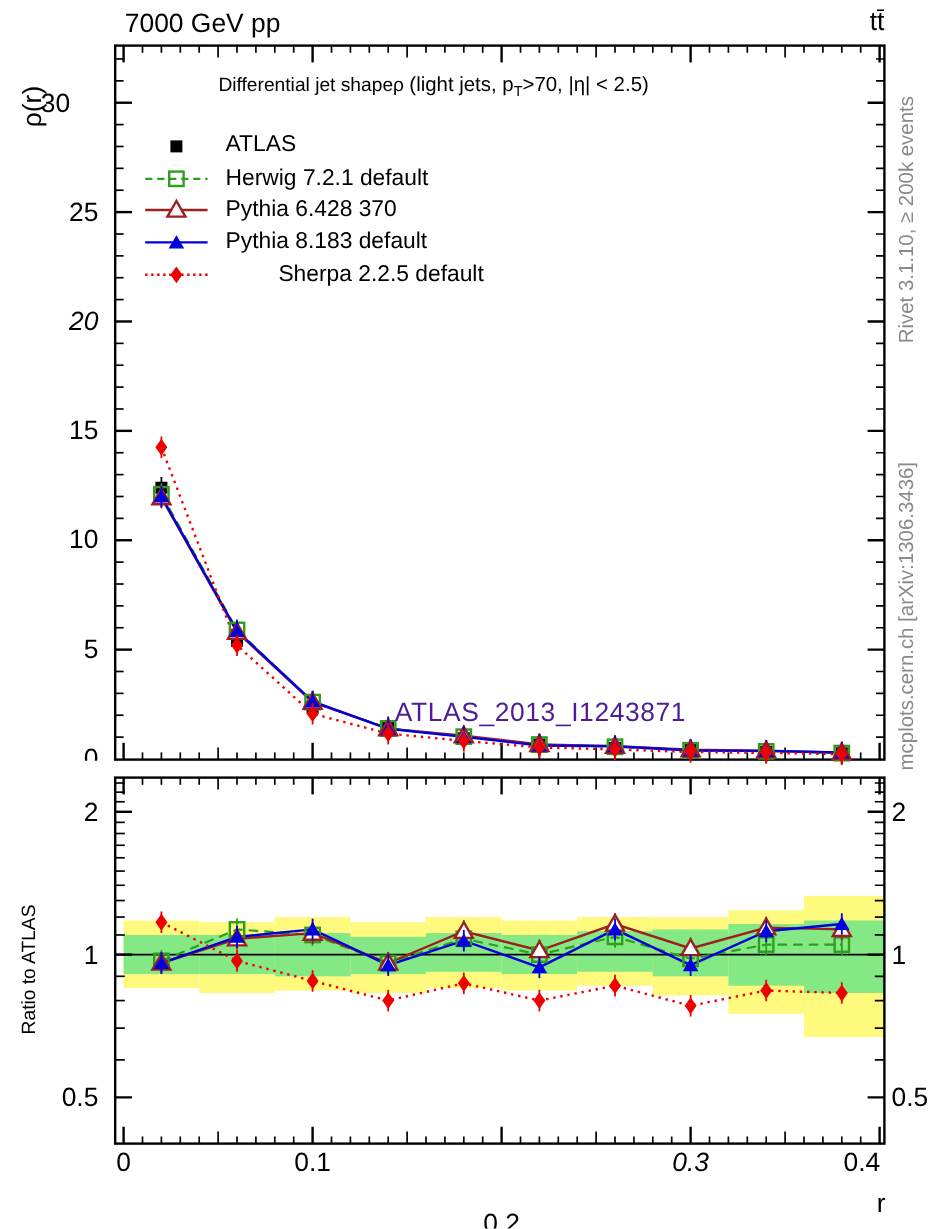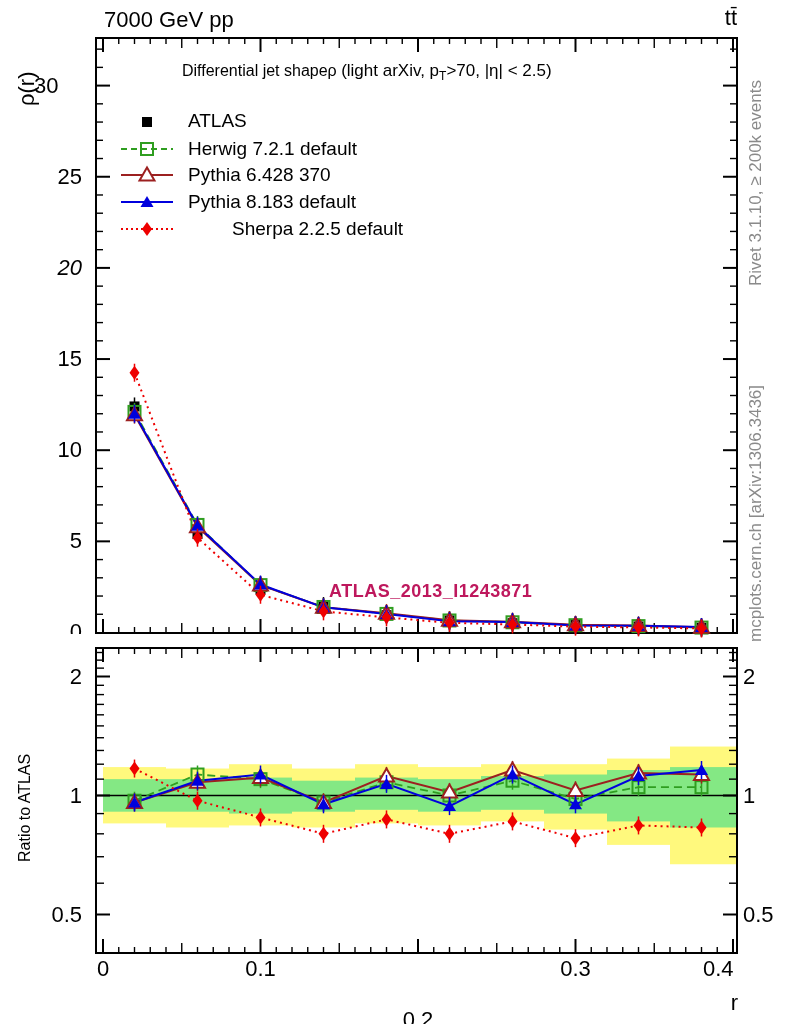--- a/index.html
+++ b/index.html
@@ -6,21 +6,21 @@
   #page{position:relative;width:786px;height:1024px;background:#ffffff;overflow:hidden;
         font-family:"Liberation Sans","DejaVu Sans",sans-serif;color:#000;}
   .abs{position:absolute;}
   .rot{transform:rotate(-90deg);transform-origin:0 0;white-space:nowrap;}
   .hdr{font-size:22px;}
   .ticklabel{font-size:22px;line-height:24px;height:24px;}
   .title-main{font-size:16px;}
   .title-paren{font-size:17px;}
   .title-paren sub{font-size:12px;}
   .legend-label{font-size:19px;line-height:22px;white-space:nowrap;}
-  .watermark{font-size:18px;color:#be185d;letter-spacing:0.5px;font-weight:bold;}
+  .watermark{font-size:22px;color:#4c1d95;letter-spacing:0.5px;}
   .sidenote{font-size:17px;color:#8a8a8a;}
   .smalllab{font-size:16px;}
   svg{position:absolute;left:0;top:0;}
 </style>
 </head>
 <body>
 <div id="page">
 
 <svg id="fig" width="786" height="1024" viewBox="0 0 786 1024">
       <g>
@@ -523,21 +523,21 @@
         <polygon points="701.5,820.4891942529082 696.5,827.4891942529082 701.5,834.4891942529082 706.5,827.4891942529082" fill="#ee0000"></polygon>
       </g>
     </svg>
 
 <div class="abs hdr" style="left:104px;top:7px;text-align:center;">7000 GeV pp</div>
 <div class="abs hdr" style="left:660px;top:5px;width:77px;text-align:right;">tt̄</div>
 
 <div class="abs rot hdr" style="left:14px;top:106px;">ρ(r)</div>
 
 <div class="abs" style="left:182px;top:61px;white-space:nowrap;">
-  <span class="title-main">Differential jet shapeρ </span><span class="title-paren"><span>(light arXiv, p</span><sub>T</sub><span>&gt;70, |η| &lt; 2.5)</span></span>
+  <span class="title-main">Differential jet shapeρ </span><span class="title-paren"><span>(light jets, p</span><sub>T</sub><span>&gt;70, |η| &lt; 2.5)</span></span>
 </div>
 
 <div class="abs watermark" style="left:329px;top:581px;">ATLAS_2013_I1243871</div>
 
 <div class="abs rot sidenote" style="left:746px;top:286px;">Rivet 3.1.10, ≥ 200k events</div>
 <div class="abs rot sidenote" style="left:746px;top:642px;">mcplots.cern.ch [arXiv:1306.3436]</div>
 
 <div class="abs rot smalllab" style="left:16px;top:862px;">Ratio to ATLAS</div>
 
 <div class="abs ticklabel" style="left:34px;width:48px;text-align:right;top:620px;clip-path:inset(0 0 42% 0);">0</div>
@@ -579,17 +579,17 @@
       <div class="abs ticklabel" style="left: 34px; width: 48px; text-align: left; top: 73.6px;">30</div>
       <div class="abs ticklabel" style="left: 30px; width: 52px; text-align: right; top: 902.5px;">0.5</div>
       <div class="abs ticklabel" style="left: 743px; width: 60px; text-align: left; top: 902.5px;">0.5</div>
       <div class="abs ticklabel" style="left: 30px; width: 52px; text-align: right; top: 783.5px;">1</div>
       <div class="abs ticklabel" style="left: 743px; width: 60px; text-align: left; top: 783.5px;">1</div>
       <div class="abs ticklabel" style="left: 30px; width: 52px; text-align: right; top: 664.5px;">2</div>
       <div class="abs ticklabel" style="left: 743px; width: 60px; text-align: left; top: 664.5px;">2</div>
       <div class="abs ticklabel" style="left: 73px; width: 60px; text-align: center; top: 957px;">0</div>
       <div class="abs ticklabel" style="left: 230.5px; width: 60px; text-align: center; top: 957px;">0.1</div>
       <div class="abs ticklabel" style="left: 388px; width: 60px; text-align: center; top: 1008px;">0.2</div>
-      <div class="abs ticklabel" style="left: 545.5px; width: 60px; text-align: center; top: 957px;">0.3</div>
+      <div class="abs ticklabel" style="left: 545.5px; width: 60px; text-align: center; top: 957px; font-style: italic;">0.3</div>
       <div class="abs ticklabel" style="left: 703px; width: 60px; text-align: left; top: 957px;">0.4</div>
     </div>
 
 </div>
 
 </body></html>

